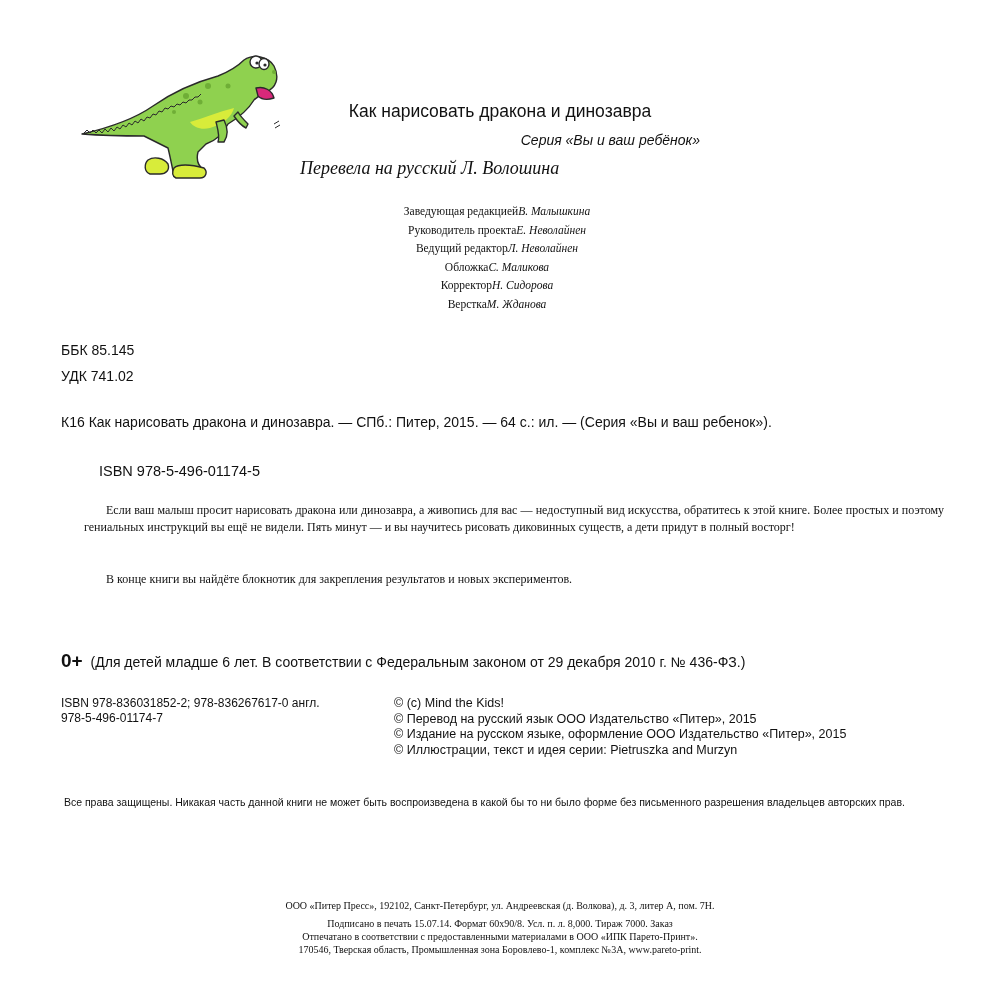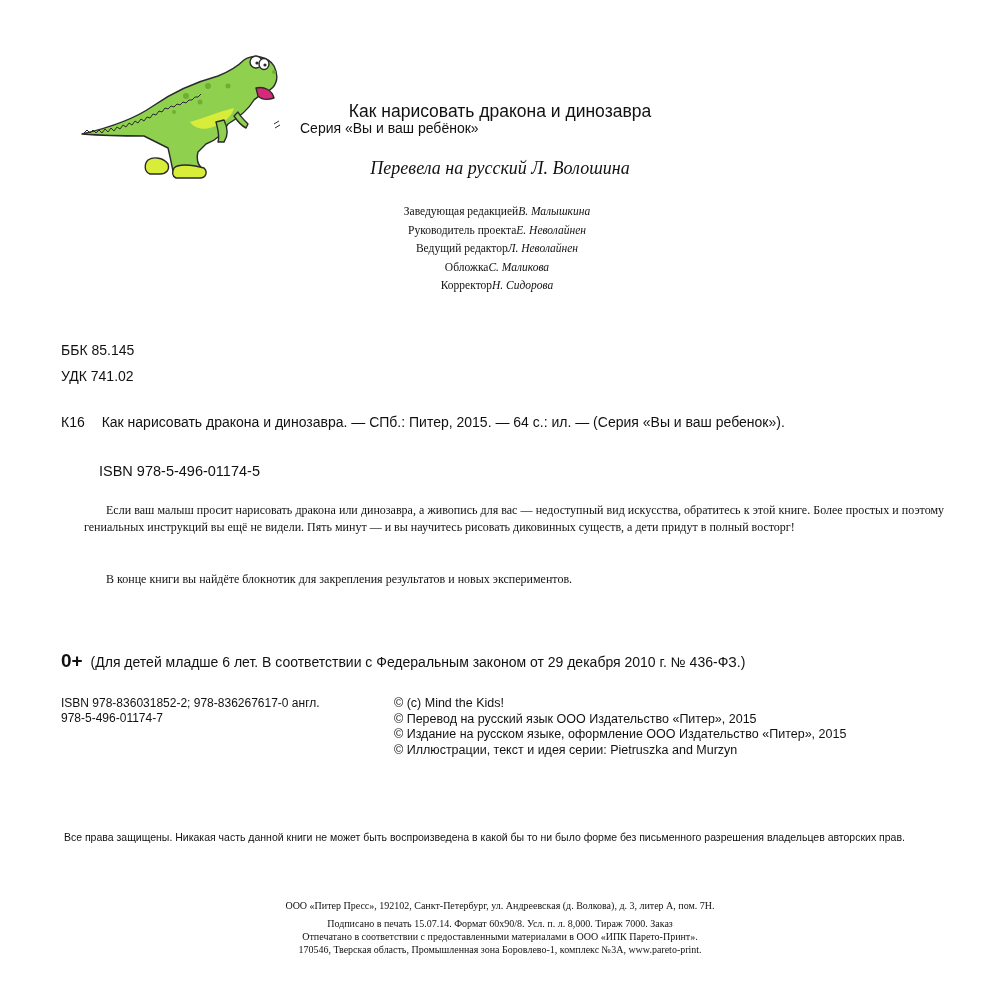--- a/index.html
+++ b/index.html
@@ -2,29 +2,29 @@
 <html><head>
 <meta charset="utf-8">
 <style>
   html, body { margin: 0; padding: 0; background: #ffffff; }
   body { width: 1000px; height: 1000px; position: relative; overflow: hidden; color: #111; }
   .abs { position: absolute; }
   .sans { font-family: "Liberation Sans", sans-serif; }
   .serif { font-family: "Liberation Serif", serif; }
   #dino { left: 75px; left: 78px; top: 48px; width: 205px; height: 135px; }
   #title { left: 300px; width: 400px; top: 101px; text-align: center; font-size: 17.5px; font-weight: normal; }
-  #series { left: 300px; width: 400px; top: 120px; text-align: left; font-size: 14px; }
-  #translator { left: 300px; width: 400px; top: 158px; text-align: center; font-size: 18px; font-style: italic; }
+  #series { left: 300px; width: 400px; top: 132px; text-align: right; font-size: 14px; font-style: italic; }
+  #translator { left: 300px; width: 400px; top: 158px; font-size: 18px; font-style: italic; }
   #credits { left: 302px; top: 202px; width: 390px; font-size: 11.5px; }
   .credit-row { display: flex; justify-content: center; height: 18.5px; line-height: 18.5px; }
   .credit-name { font-style: italic; }
   #bbk { left: 61px; top: 342px; font-size: 14px; }
   #udk { left: 61px; top: 368px; font-size: 14px; }
   #biblio { left: 61px; top: 414px; font-size: 14px; white-space: nowrap; }
-  #biblio .code { margin-right: 13px; }
+  #biblio .code { margin-right: 0; }
   #isbn-main { left: 99px; top: 463px; font-size: 14.5px; }
   #annotation { left: 84px; top: 502px; width: 860px; font-size: 12px; line-height: 16.5px; text-indent: 22px; text-align: justify; }
   #annotation2 { left: 84px; top: 572px; width: 860px; font-size: 12px; text-indent: 22px; }
   #age { left: 61px; top: 650px; font-size: 14px; white-space: nowrap; }
   #age .rating { font-size: 19px; font-weight: bold; margin-right: 4px; }
   #isbn-block { left: 61px; top: 696px; font-size: 12px; line-height: 15px; }
   #copyright-block { left: 394px; top: 696px; font-size: 12.5px; line-height: 15.5px; }
   #rights { left: 61px; top: 796px; width: 880px; font-size: 10.5px; line-height: 13px; }
   #imprint { left: 150px; width: 700px; top: 856px; text-align: center; font-size: 10px; line-height: 13px; margin-top: 43px; }
   #imprint .first { margin-bottom: 5px; }
@@ -88,20 +88,24 @@
     <span class="credit-name">Л. Неволайнен</span>
   </div>
   <div class="credit-row">
     <span>Обложка</span>
     <span class="credit-name">С. Маликова</span>
   </div>
   <div class="credit-row">
     <span>Корректор</span>
     <span class="credit-name">Н. Сидорова</span>
   </div>
+  <div class="credit-row">
+    <span>Верстка</span>
+    <span class="credit-name">М. Жданова</span>
+  </div>
 </div>
 
 <div id="bbk" class="abs sans">ББК 85.145</div>
 <div id="udk" class="abs sans">УДК 741.02</div>
 
 <div id="biblio" class="abs sans">
   <span class="code">К16</span>
   <span>Как нарисовать дракона и динозавра. — СПб.: Питер, 2015. — 64 с.: ил. — (Серия «Вы и ваш ребенок»).</span>
 </div>
 
@@ -121,21 +125,21 @@
 </div>
 
 <div id="copyright-block" class="abs sans">
   <div>© (c) Mind the Kids!</div>
   <div>© Перевод на русский язык ООО Издательство «Питер», 2015</div>
   <div>© Издание на русском языке, оформление ООО Издательство «Питер», 2015</div>
   <div>© Иллюстрации, текст и идея серии: Pietruszka and Murzyn</div>
 </div>
 
 <div id="rights" class="abs sans">
-  <div style="white-space: pre-wrap; margin-top: 35px;"> Все права защищены. Никакая часть данной книги не может быть воспроизведена в какой бы то ни было форме без письменного разрешения владельцев авторских прав.</div>
+  <div style="white-space: pre-wrap;"> Все права защищены. Никакая часть данной книги не может быть воспроизведена в какой бы то ни было форме без письменного разрешения владельцев авторских прав.</div>
 </div>
 
 <div id="imprint" class="abs serif">
   <div class="first">ООО «Питер Пресс», 192102, Санкт-Петербург, ул. Андреевская (д. Волкова), д. 3, литер А, пом. 7Н.</div>
   <div>Подписано в печать 15.07.14. Формат 60x90/8. Усл. п. л. 8,000. Тираж 7000. Заказ</div>
   <div>Отпечатано в соответствии с предоставленными материалами в ООО «ИПК Парето-Принт».</div>
   <div>170546, Тверская область, Промышленная зона Боровлево-1, комплекс №3А, www.pareto-print.</div>
 </div>
 
 </body></html>

